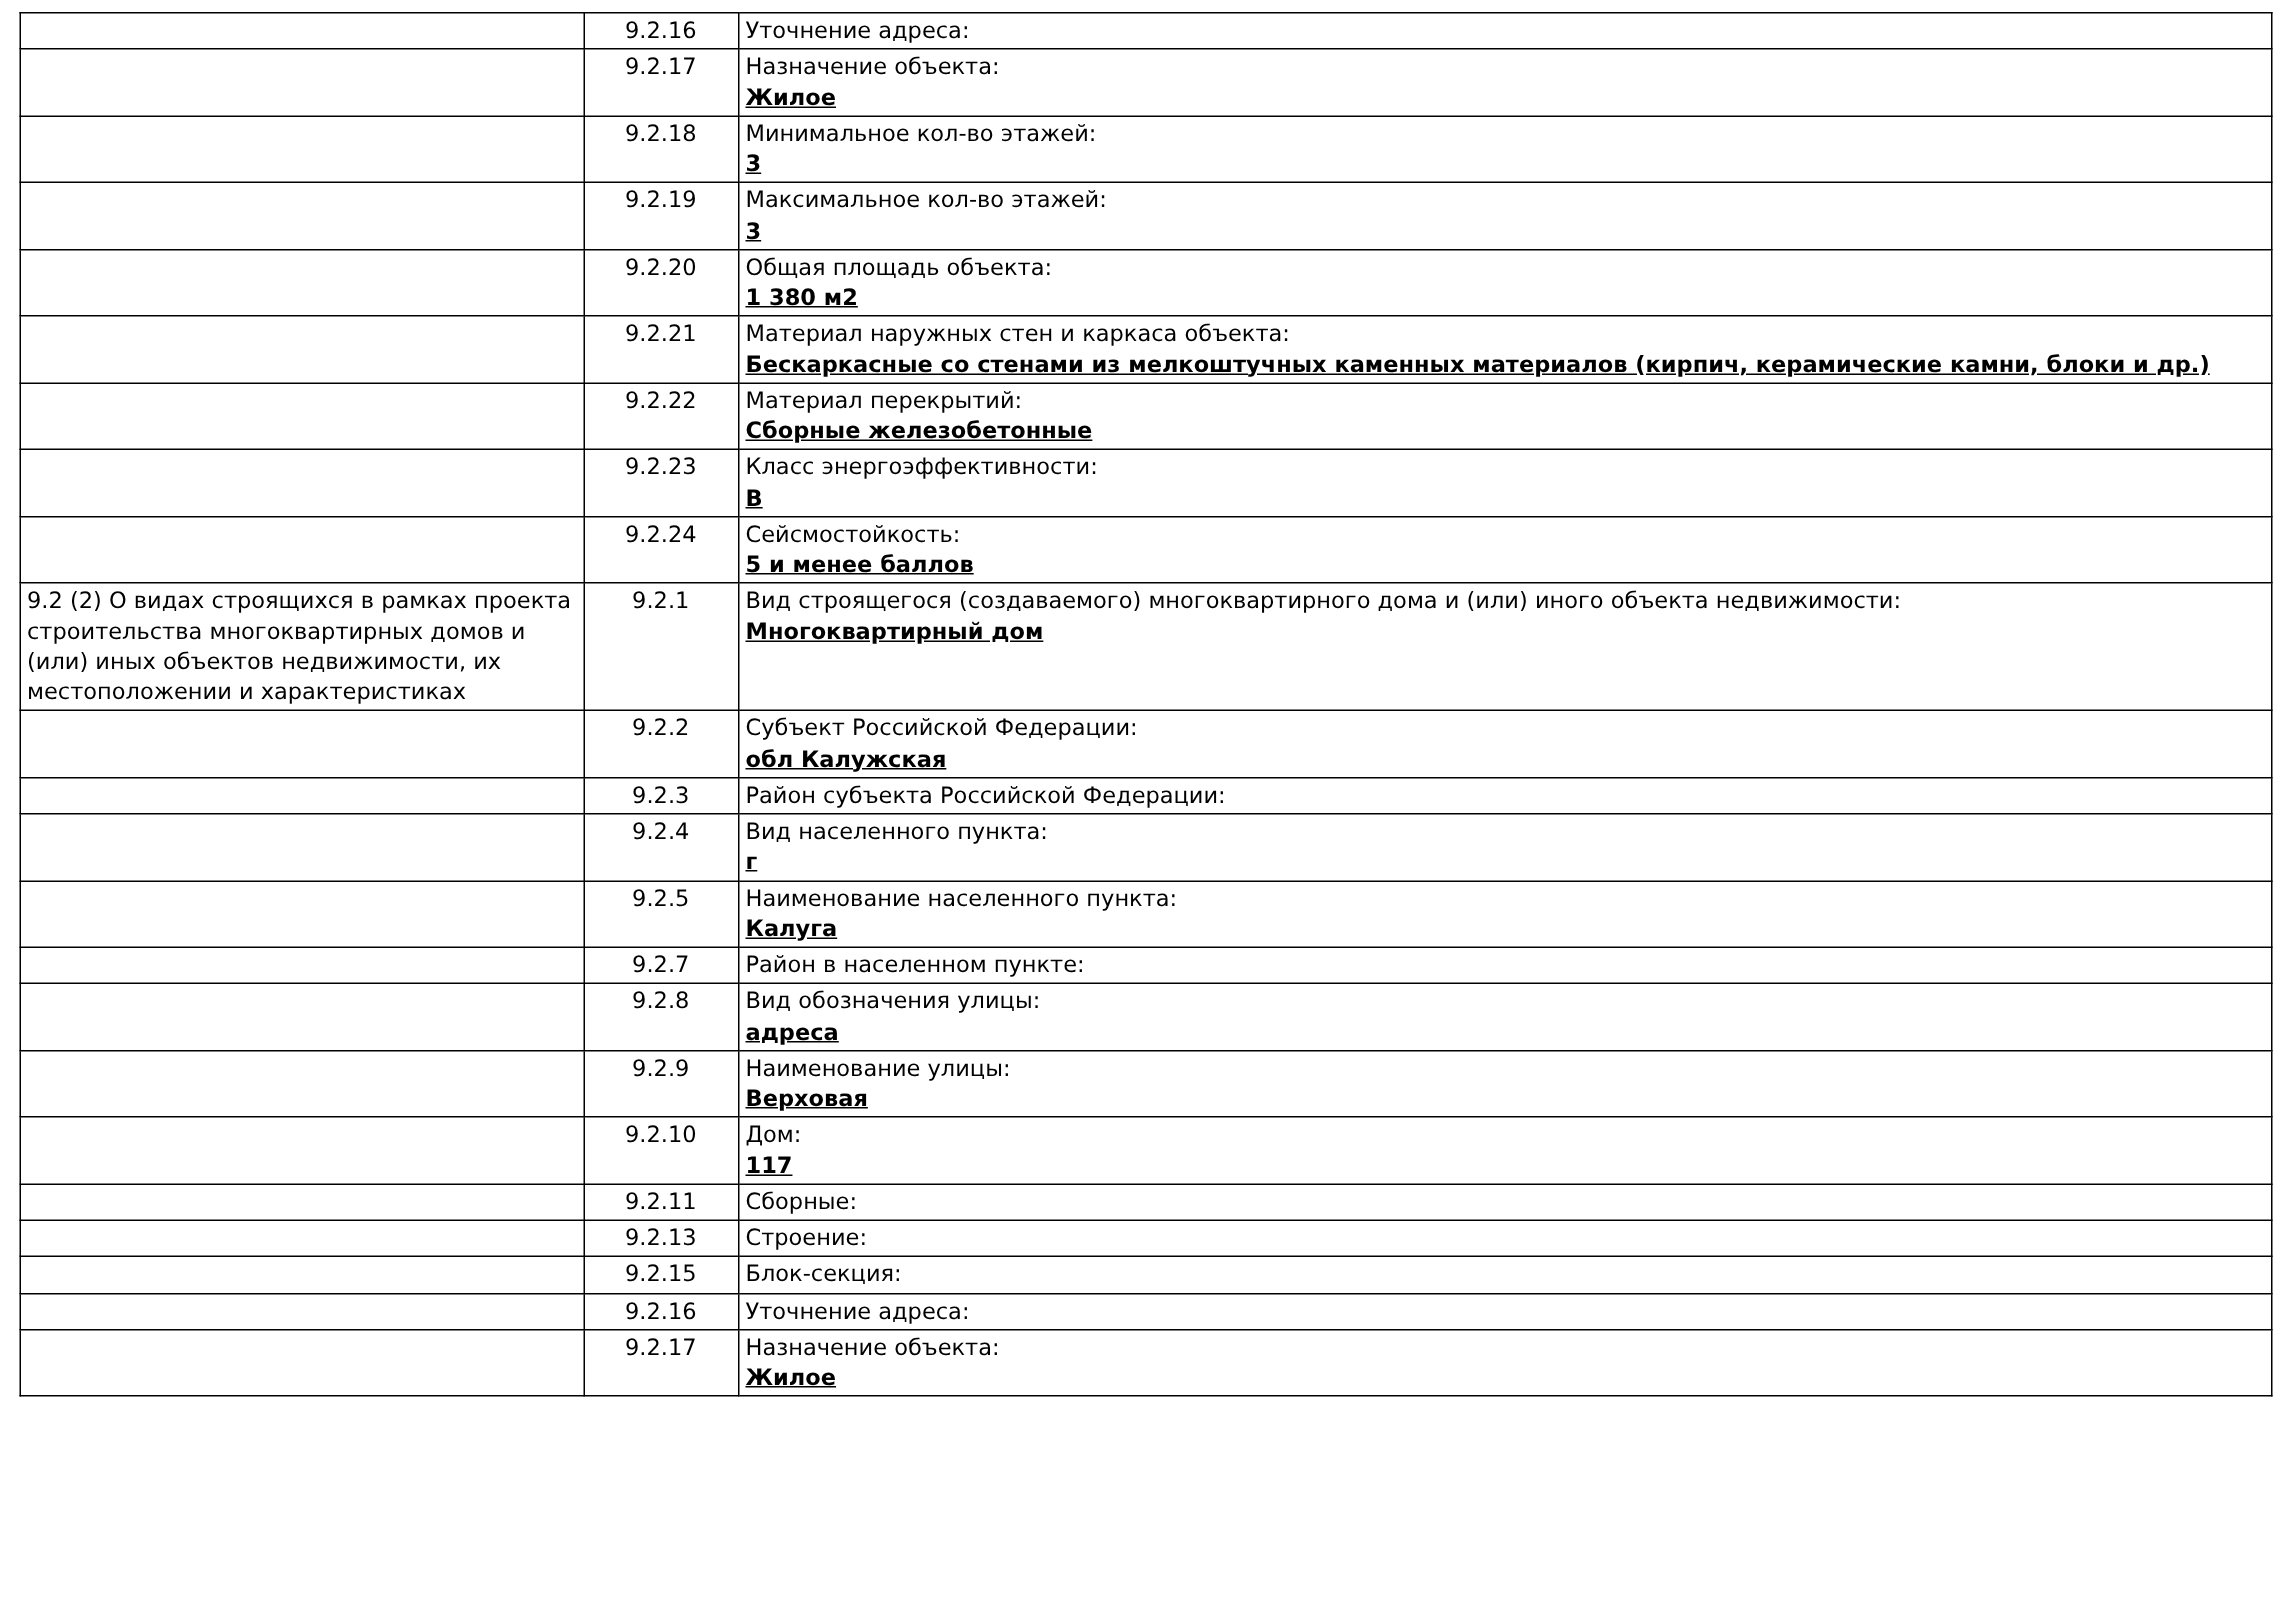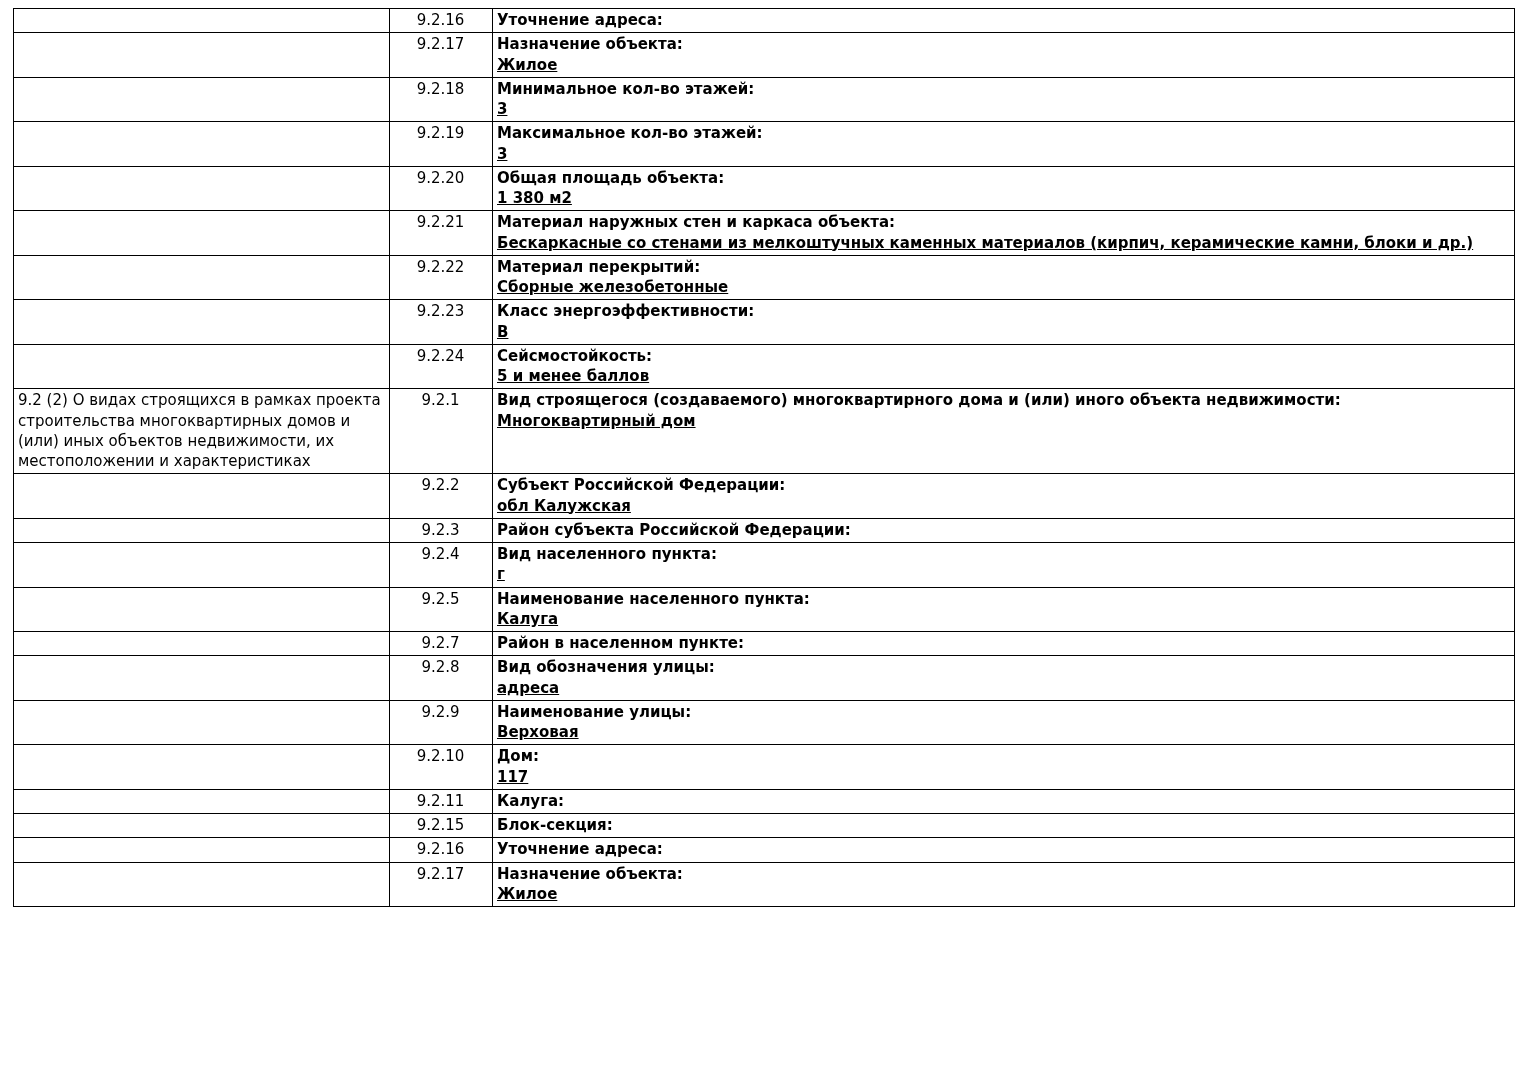--- a/index.html
+++ b/index.html
@@ -23,21 +23,21 @@
   table.decl-table td {
     border: 1px solid #000000;
     padding: 1px 5px 2px 4px;
     line-height: 1.35;
     vertical-align: top;
     overflow: hidden;
   }
   td.col-section { width: 376px; }
   td.col-num     { width: 103px; vertical-align: middle; text-align: center; }
   td.col-content { width: 1022px; }
-  .field-label { font-weight: bold; }
+  .field-label { font-weight: normal; }
   .field-value { font-weight: bold; text-decoration: underline; }
   .field-value:empty { display: none; }
   .section-text:empty { display: none; }
 </style>
 </head>
 <body>
 
 <table class="decl-table">
   <tbody id="table-body">
       <tr>
@@ -257,21 +257,33 @@
     </td>
   </tr>
       <tr>
     <td class="col-section">
       
     </td>
     <td class="col-num">
       <div class="item-number">9.2.11</div>
     </td>
     <td class="col-content">
-      <div class="field-label">Калуга:</div>
+      <div class="field-label">Сборные:</div>
+
+    </td>
+  </tr>
+      <tr>
+    <td class="col-section">
+      
+    </td>
+    <td class="col-num">
+      <div class="item-number">9.2.13</div>
+    </td>
+    <td class="col-content">
+      <div class="field-label">Строение:</div>
 
     </td>
   </tr>
       <tr>
     <td class="col-section">
       
     </td>
     <td class="col-num">
       <div class="item-number">9.2.15</div>
     </td>

